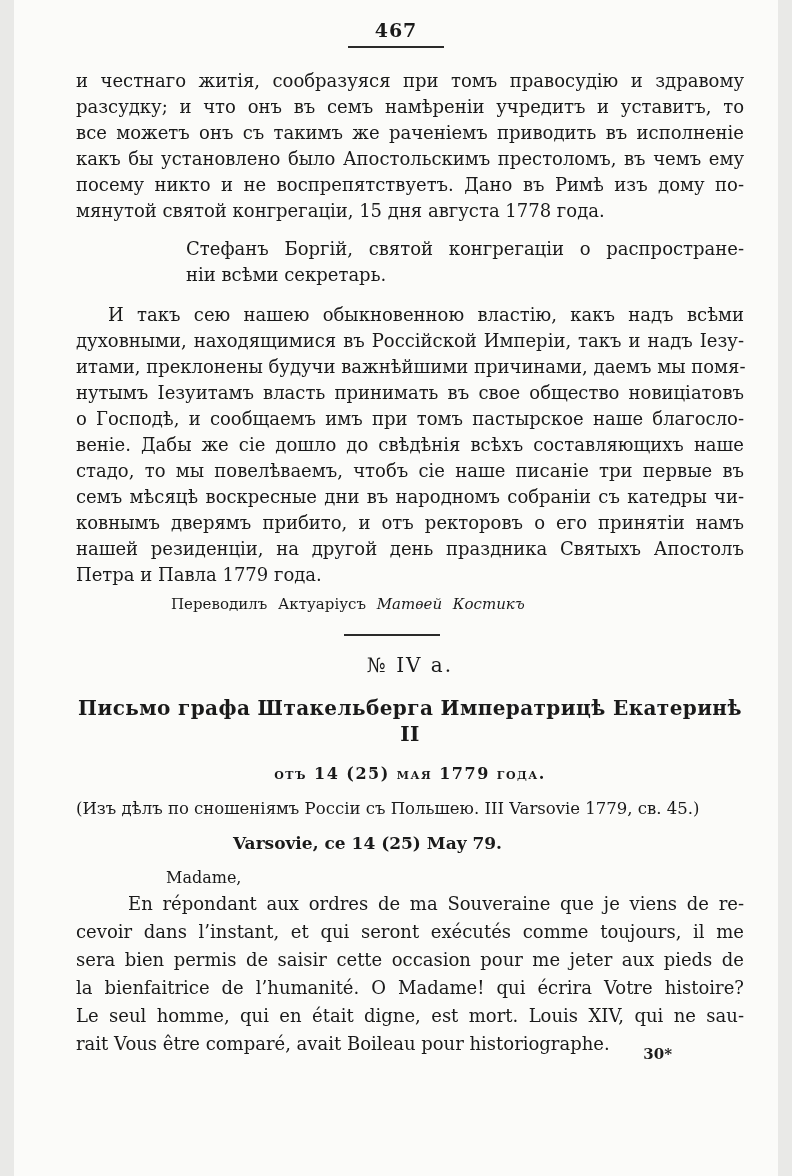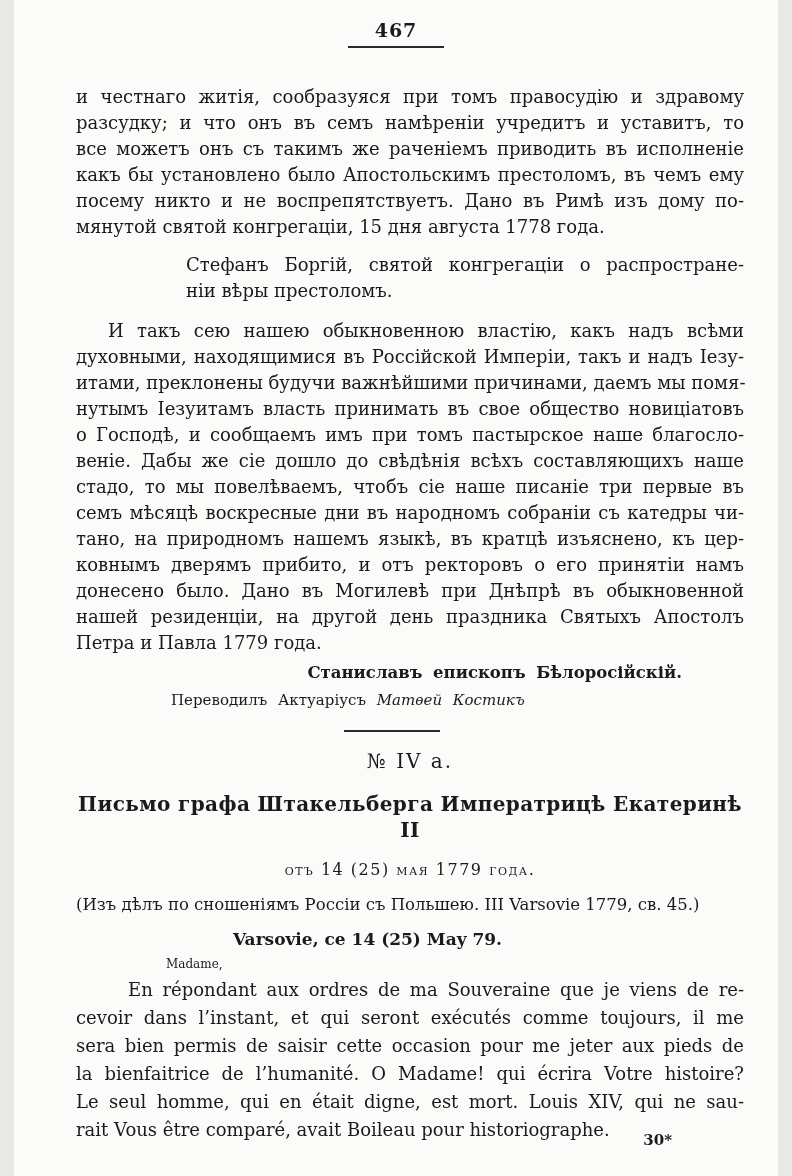--- a/index.html
+++ b/index.html
@@ -20,36 +20,36 @@
 
   .page-header { text-align:center; }
   .page-number { font-weight:bold; font-size:19px; line-height:24px; letter-spacing:1px; display:inline-block; }
   .header-rule { width:96px; height:2px; background:#2a2a2a; margin:4px auto 0 auto; }
 
   .para { font-size:18px; line-height:26px; }
   .line { text-align:justify; text-align-last:justify; white-space:nowrap; }
   .line.last { text-align-last:left; }
   .indent-first .line:first-child { text-indent:32px; }
 
-  .doc1-para1 { margin-top:36px; }
+  .doc1-para1 { margin-top:20px; }
   .attribution { margin-top:12px; margin-left:110px; font-size:18px; line-height:26px; }
   .doc1-para2 { margin-top:14px; }
 
   .doc1-signature { margin-top:6px; text-align:right; padding-right:62px; font-weight:bold; font-size:16.5px; line-height:22px; word-spacing:5px; }
   .translator { margin-top:5px; margin-left:95px; font-size:15px; line-height:23px; word-spacing:6px; }
   .translator .name { font-style:italic; }
 
   .section-divider { width:96px; height:2px; background:#2a2a2a; margin:18px auto 0 auto; position:relative; left:-18px; }
 
   .doc2-number { margin-top:17px; text-align:center; font-size:20px; line-height:24px; letter-spacing:2px; }
   .doc2-title { margin:18px 0 0 0; text-align:center; font-size:20px; line-height:26px; font-weight:bold; letter-spacing:0.4px; }
-  .doc2-subtitle { margin-top:16px; text-align:center; font-size:16px; line-height:22px; font-variant:small-caps; letter-spacing:1.5px; }
+  .doc2-subtitle { margin-top:16px; text-align:center; font-size:16px; line-height:22px; font-variant:small-caps; letter-spacing:1.5px;font-weight:bold; }
   .source-note { margin-top:13px; text-align:left; font-size:16.5px; line-height:22px; }
   .dateline { margin-top:12px; text-align:center; padding-right:85px; font-weight:bold; font-size:17px; line-height:22px; }
-  .salutation { margin-top:2px; margin-left:90px; font-size:12px; line-height:24px; }
+  .salutation { margin-top:12px; margin-left:90px; font-size:16px; line-height:24px; }
   .doc2-para { margin-top:0; font-size:18px; line-height:28px; }
   .doc2-para .line:first-child { text-indent:52px; }
 
   .printer-mark { margin-top:-14px; text-align:right; padding-right:72px; font-weight:bold; font-size:15px; line-height:20px; }
 </style>
 </head>
 <body>
 
 <div class="page" style="--ink: #1a1a1a; --paper: #fbfbf9;">
   <div class="page-header">
@@ -63,40 +63,37 @@
         <div class="line">и честнаго житія, сообразуяся при томъ правосудію и здравому</div>
         <div class="line">разсудку; и что онъ въ семъ намѣреніи учредитъ и уставитъ, то</div>
         <div class="line">все можетъ онъ съ такимъ же раченіемъ приводить въ исполненіе</div>
         <div class="line">какъ бы установлено было Апостольскимъ престоломъ, въ чемъ ему</div>
         <div class="line">посему никто и не воспрепятствуетъ. Дано въ Римѣ изъ дому по-</div>
         <div class="line last">мянутой святой конгрегаціи, 15 дня августа 1778 года.</div>
       </div>
 
     <div class="attribution">
         <div class="line">Стефанъ Боргій, святой конгрегаціи о распростране-</div>
-        <div class="line last">ніи вѣры престоломъ.</div>
+        <div class="line last">ніи всѣми секретарь.</div>
       </div>
 
     <div class="para doc1-para2 indent-first">
         <div class="line">И такъ сею нашею обыкновенною властію, какъ надъ всѣми</div>
         <div class="line">духовными, находящимися въ Россійской Имперіи, такъ и надъ Іезу-</div>
         <div class="line">итами, преклонены будучи важнѣйшими причинами, даемъ мы помя-</div>
         <div class="line">нутымъ Іезуитамъ власть принимать въ свое общество новиціатовъ</div>
         <div class="line">о Господѣ, и сообщаемъ имъ при томъ пастырское наше благосло-</div>
         <div class="line">веніе. Дабы же сіе дошло до свѣдѣнія всѣхъ составляющихъ наше</div>
         <div class="line">стадо, то мы повелѣваемъ, чтобъ сіе наше писаніе три первые въ</div>
         <div class="line">семъ мѣсяцѣ воскресные дни въ народномъ собраніи съ катедры чи-</div>
-        <div class="line">тано, на природномъ нашемъ языкѣ, въ кратцѣ изъяснено, къ цер-</div>
         <div class="line">ковнымъ дверямъ прибито, и отъ ректоровъ о его принятіи намъ</div>
-        <div class="line">донесено было. Дано въ Могилевѣ при Днѣпрѣ въ обыкновенной</div>
         <div class="line">нашей резиденціи, на другой день праздника Святыхъ Апостолъ</div>
         <div class="line last">Петра и Павла 1779 года.</div>
       </div>
 
-    <div class="doc1-signature">Станиславъ епископъ Бѣлоросійскій.</div>
 
     <div class="translator">
       <span>Переводилъ Актуаріусъ</span>
       <span class="name">Матѳей Костикъ</span>
     </div>
 
     <div class="section-divider"></div>
 
     <div class="doc2-number">№ IV a.</div>
     <div class="doc2-title">Письмо графа Штакельберга Императрицѣ Екатеринѣ II</div>

